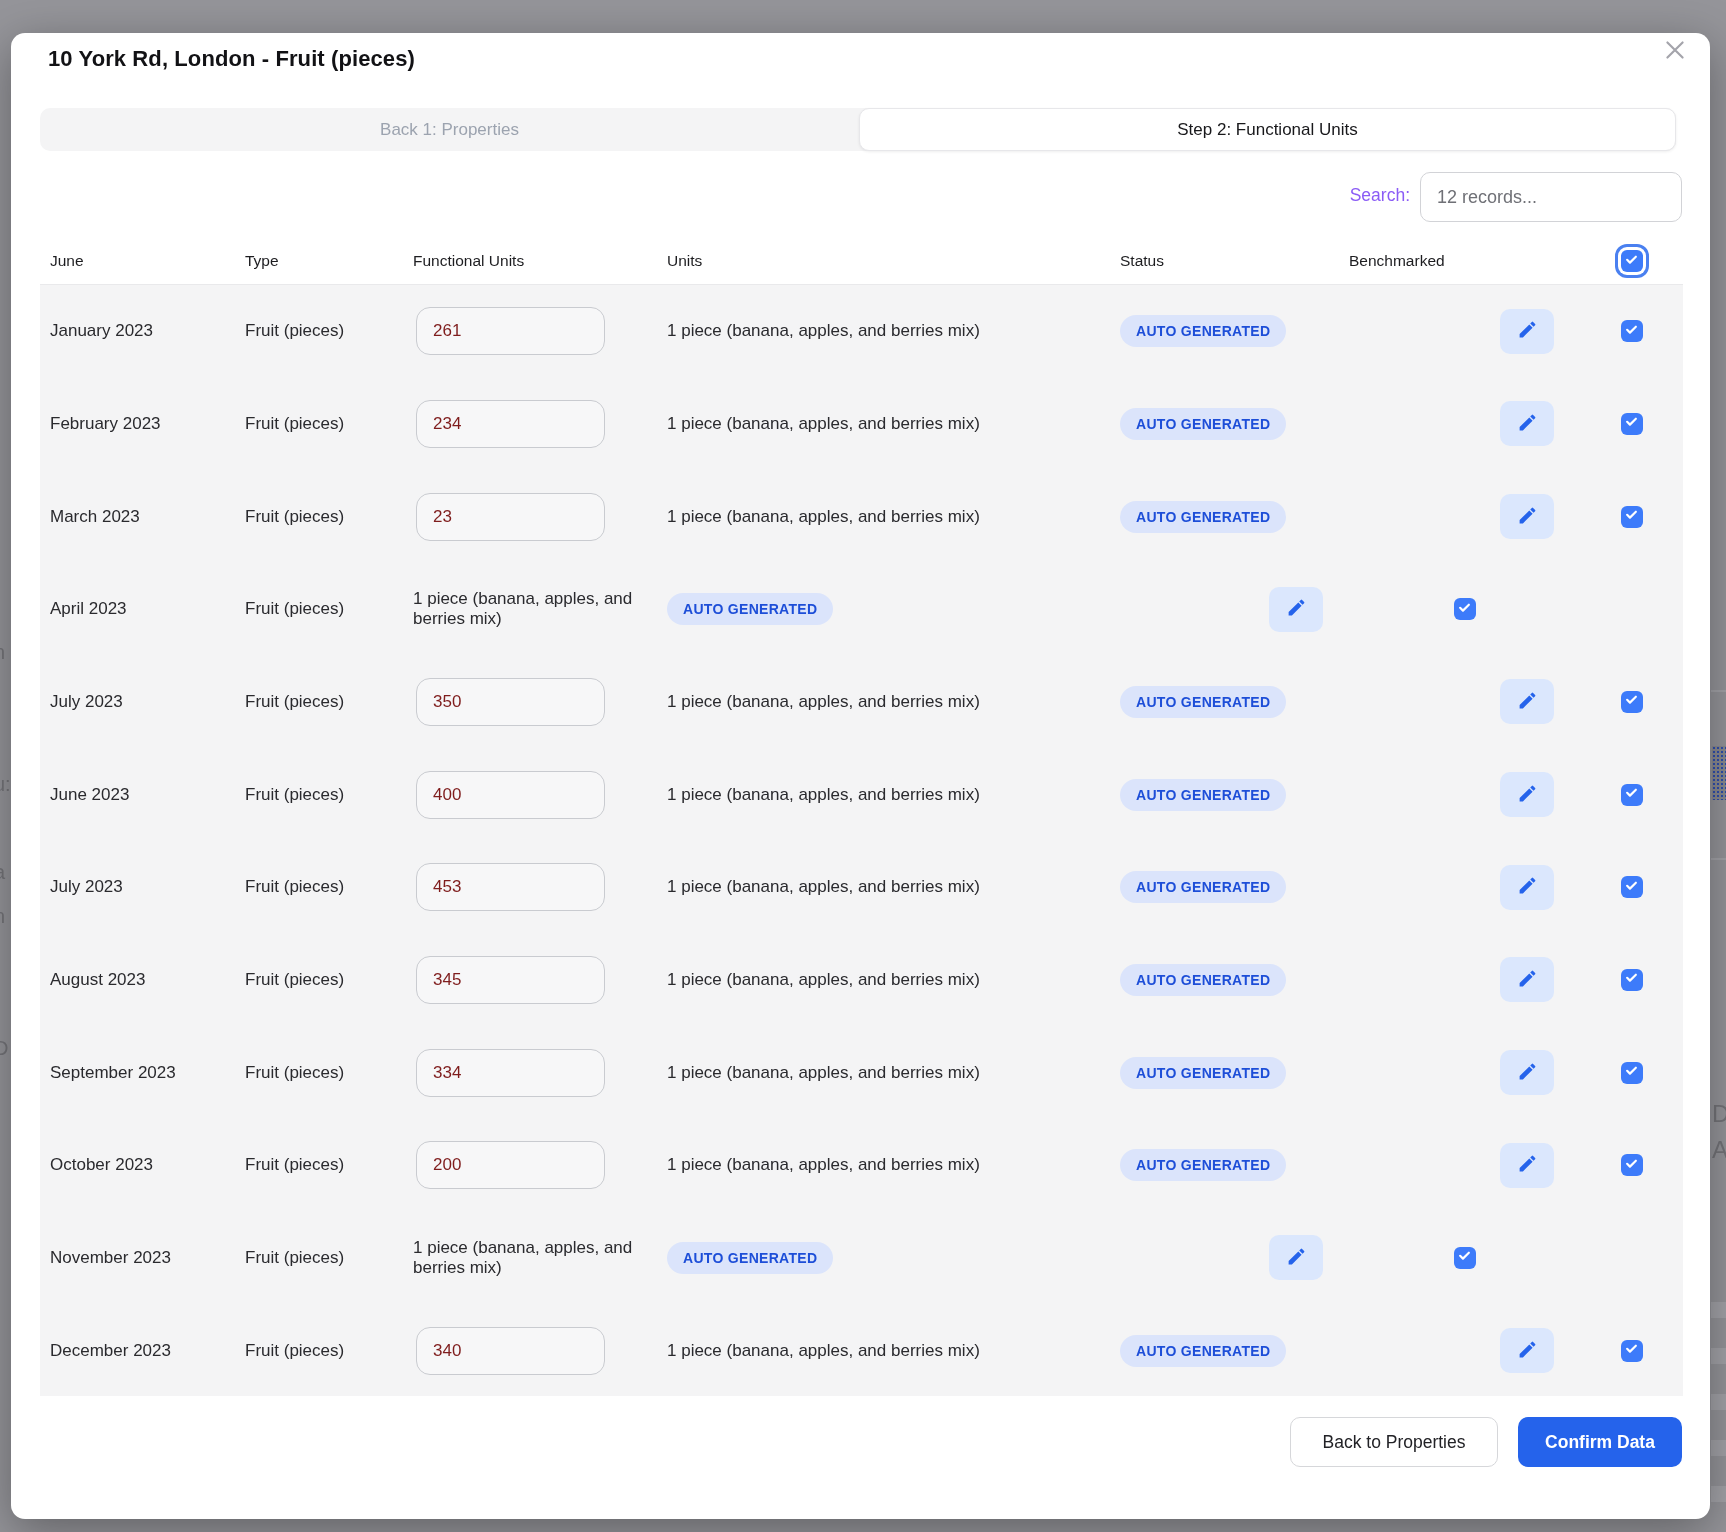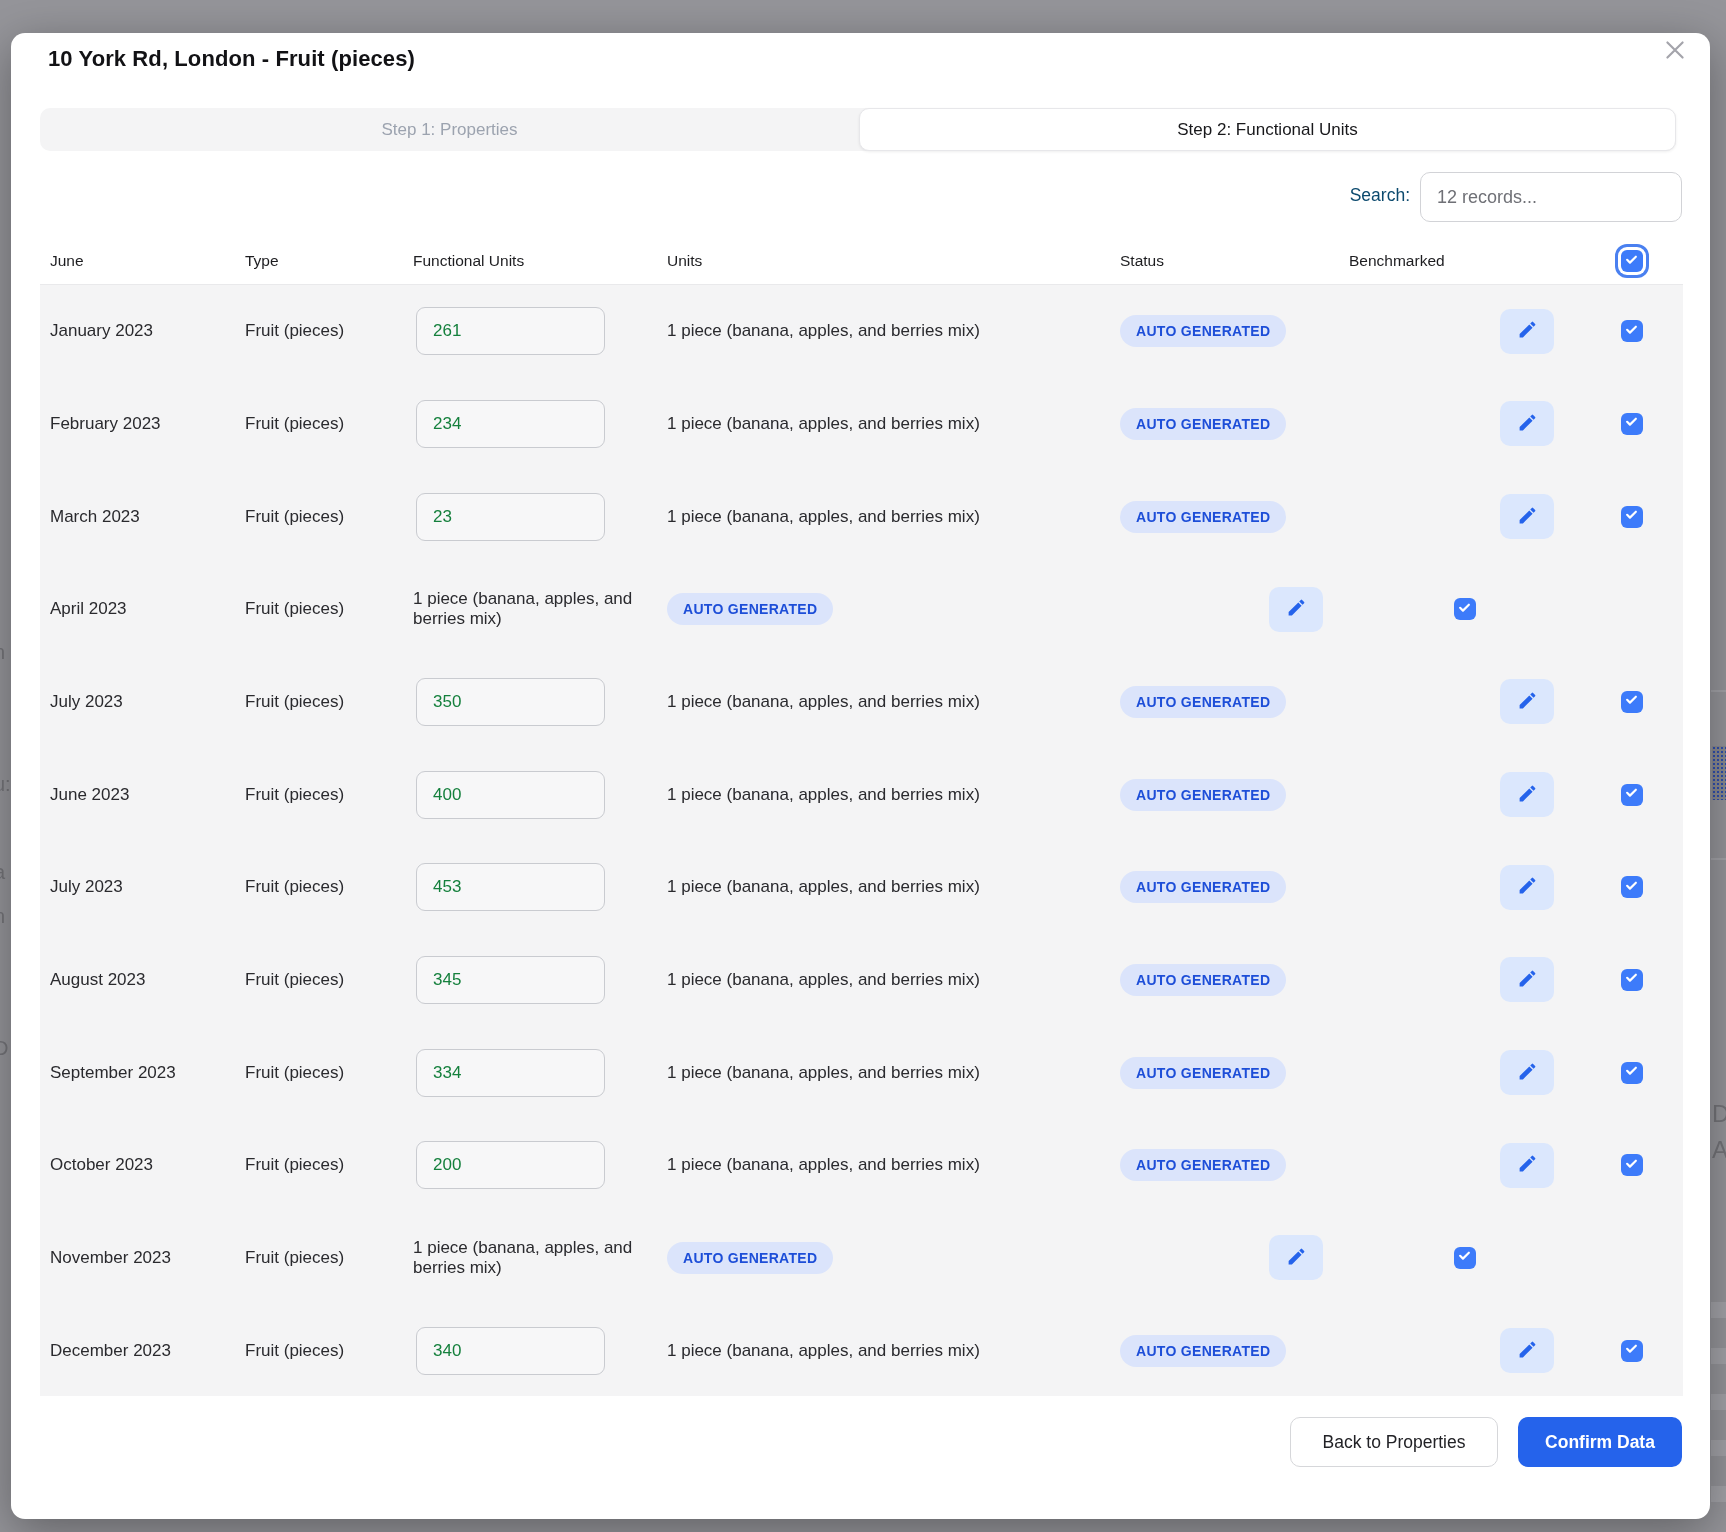--- a/index.html
+++ b/index.html
@@ -25,39 +25,39 @@
 
   .tabbar { position:absolute; left:29px; top:75px; width:1636px; height:43px;
     background:#f4f4f5; border-radius:10px; display:flex; }
   .tab { flex:none; height:43px; display:flex; align-items:center; justify-content:center;
     font-size:17px; border-radius:10px; }
   .tab.inactive { width:819px; color:#9ca3af; background:transparent; }
   .tab.active { width:817px; background:#ffffff; color:#18181b;
     border:1px solid #e7e7ea; box-shadow:0 1px 3px rgba(0,0,0,.07); font-weight:500; }
 
   .search-row { position:absolute; left:0; top:139px; width:1671px; height:50px; }
-  .search-label { position:absolute; right:272px; top:13px; font-size:17.5px; font-weight:500; color:#0c4a6e; }
+  .search-label { position:absolute; right:272px; top:13px; font-size:17.5px; font-weight:500; color:#8b5cf6; }
   .search-input { position:absolute; left:1409px; top:0; width:262px; height:50px;
     border:1px solid #d2d3d7; border-radius:10px; padding:0 16px; font-size:18px;
     color:#3b3b40; background:#fff; font-family:"Liberation Sans", sans-serif; }
   .search-input::placeholder { color:#6f7076; opacity:1; }
 
   .grid { display:grid; grid-template-columns:205px 168px 254px 453px 229px 231px 103px;
     align-items:center; }
   .thead { position:absolute; left:29px; top:205px; width:1643px; height:46px; }
   .th { font-size:15.5px; font-weight:500; color:#1d1d20; padding-left:10px; }
   .th.no-pad { padding-left:0; }
 
   .tbody { position:absolute; left:29px; top:251px; width:1643px; height:1112px;
     background:#f4f4f5; border-top:1px solid #e9e9eb; }
   .trow { height:92.66px; }
   .cell { font-size:17px; color:#2a2a2e; padding-left:10px; }
   .cell.no-pad { padding-left:0; }
-  .fu-input { width:189px; height:48px; border:1px solid #c9cbd0; border-radius:9px;
-    background:#f7f7f8; padding:0 16px; font-size:17px; color:#15803d;
+  .fu-input { width:189px; height:48px; border:1px solid #c9cbd0; border-radius:14px;
+    background:#f7f7f8; padding:0 16px; font-size:17px; color:#7f1d1d;
     font-family:"Liberation Sans", sans-serif; }
   .badge { display:inline-block; height:32px; line-height:32px; padding:0 16px;
     border-radius:16px; background:#dbe4fb; color:#1d4ed8; font-size:14px;
     font-weight:700; letter-spacing:.3px; }
   .edit-btn { width:54px; height:45px; border:none; border-radius:10px; background:#dbe7fd;
     cursor:pointer; display:flex; align-items:center; justify-content:center;
     justify-self:end; margin-right:26px; }
   .cb { width:22px; height:22px; border-radius:6px; background:#3d7bfa; cursor:pointer;
     display:flex; align-items:center; justify-content:center; justify-self:center; }
   .cb.ring { box-shadow:0 0 0 3px #ffffff, 0 0 0 6px #4a80f0; border-radius:6px; }
@@ -102,21 +102,21 @@
 
   <button class="close-btn">
     <span>
       <svg width="26" height="26" viewBox="0 0 24 24" fill="none">
         <path d="M5 5l14 14M19 5L5 19" stroke="#a4a4ab" stroke-width="2" stroke-linecap="round"></path>
       </svg>
     </span>
   </button>
 
   <div class="tabbar">
-    <div class="tab inactive">Step 1: Properties</div>
+    <div class="tab inactive">Back 1: Properties</div>
     <div class="tab active">Step 2: Functional Units</div>
   </div>
 
   <div class="search-row">
     <span class="search-label">Search:</span>
     <input class="search-input" type="text" placeholder="12 records..." style="">
   </div>
 
   <div class="thead grid">
     <span class="th">June</span>

